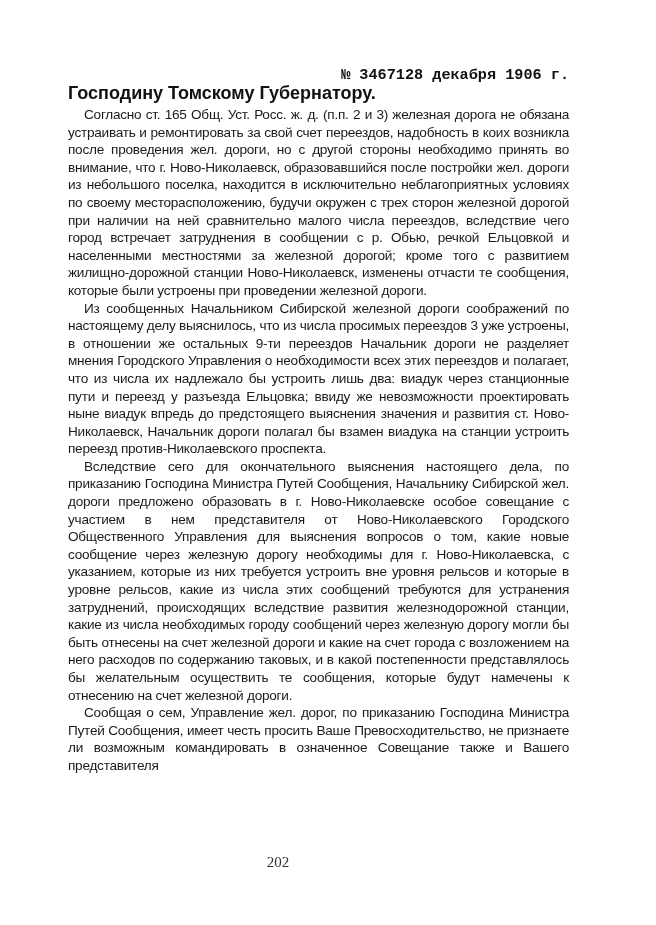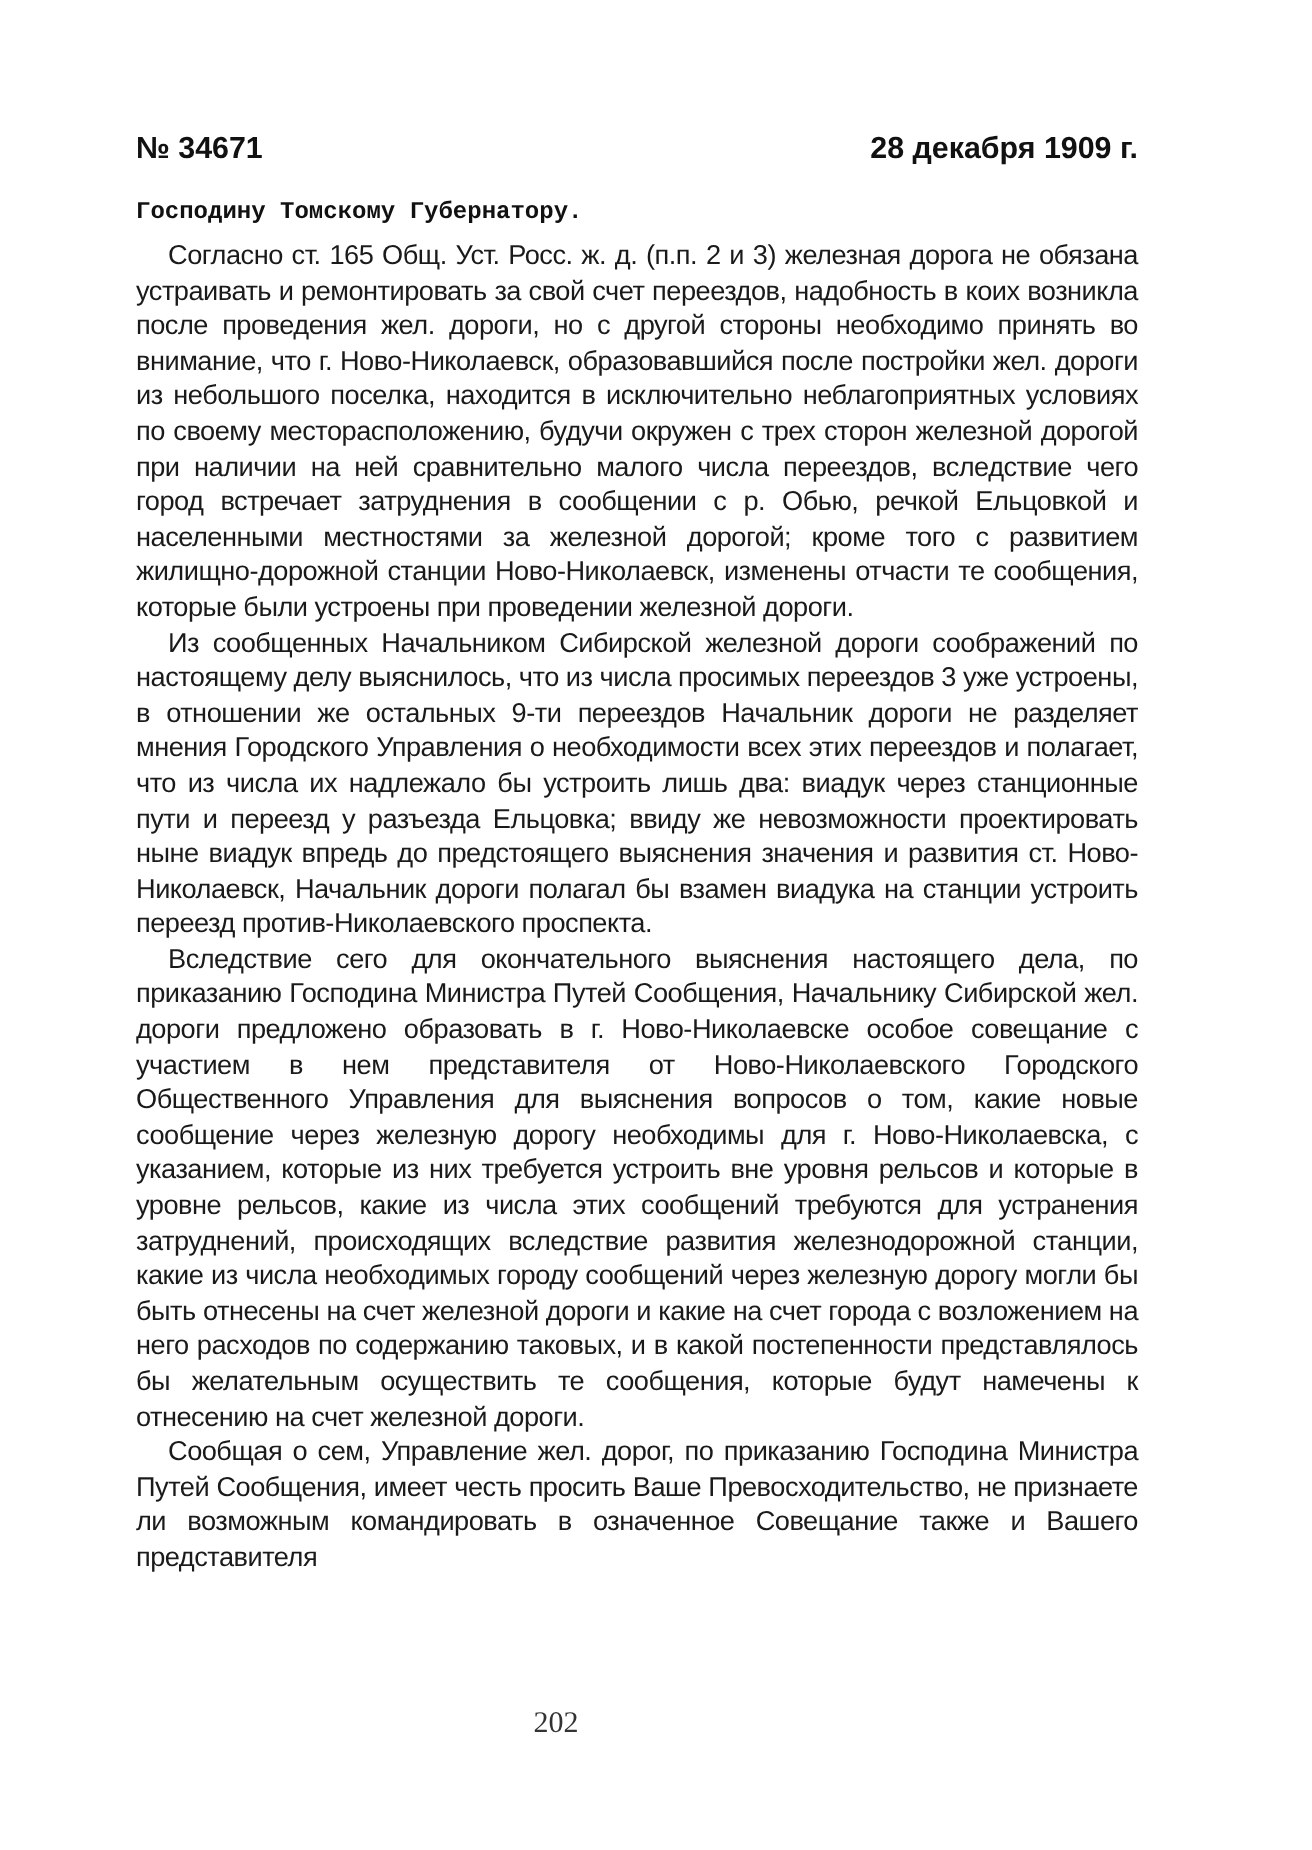--- a/index.html
+++ b/index.html
@@ -6,40 +6,40 @@
   body {
     width: 656px; height: 925px; background: #ffffff; position: relative; overflow: hidden;
     font-family: "Liberation Sans", "DejaVu Sans", sans-serif; color: #1a1a1a;
   }
   .page { position: absolute; left: 68px; top: 64px; width: 501px; }
   .title {
     font-weight: bold; font-size: 15.2px; line-height: 18px; letter-spacing: -0.2px;
     margin: 0; color: #111;
   }
   .meta-row {
-    display: flex; justify-content: space-between; font-weight: bold;
-    font-size: 15.2px; line-height: 18px; margin-top: 2px; color: #111;
+    display: flex; justify-content: flex-end; font-weight: bold;
+    font-size: 15.2px; line-height: 18px; margin-top: 2px; color: #111; font-family: Liberation Mono, monospace;
   }
-  .addressee { font-weight: bold; font-size: 12px; line-height: 18px; margin: 13px 0 4px 0; color: #111; font-family: Liberation Mono, monospace; }
+  .addressee { font-weight: bold; font-size: 18px; line-height: 18px; margin: 0 0 4px 0; color: #111; }
   .body p {
     margin: 0; font-size: 13.6px; line-height: 17.6px; text-indent: 16px;
     text-align: justify; letter-spacing: -0.25px; font-stretch: condensed;
   }
   .page-number {
     position: absolute; top: 854px; left: 0; width: 556px; text-align: center;
     font-family: "Liberation Serif", "DejaVu Serif", serif; font-size: 15px; color: #333;
   }
 </style>
 </head>
 <body>
 
 <div class="page">
   <div class="meta-row">
     <span>№ 34671</span>
-    <span>28 декабря 1909 г.</span>
+    <span>28 декабря 1906 г.</span>
   </div>
   <div class="addressee">Господину Томскому Губернатору.</div>
 
   <div class="body">
     <p>Согласно ст. 165 Общ. Уст. Росс. ж. д. (п.п. 2 и 3) железная дорога не обязана устраивать и ремонтировать за свой счет переездов, надобность в коих возникла после проведения жел. дороги, но с другой стороны необходимо принять во внимание, что г. Ново-Николаевск, образовавшийся после постройки жел. дороги из небольшого поселка, находится в исключительно неблагоприятных условиях по своему месторасположению, будучи окружен с трех сторон железной дорогой при наличии на ней сравнительно малого числа переездов, вследствие чего город встречает затруднения в сообщении с р. Обью, речкой Ельцовкой и населенными местностями за железной дорогой; кроме того с развитием жилищно-дорожной станции Ново-Николаевск, изменены отчасти те сообщения, которые были устроены при проведении железной дороги.</p>
     <p>Из сообщенных Начальником Сибирской железной дороги соображений по настоящему делу выяснилось, что из числа просимых переездов 3 уже устроены, в отношении же остальных 9-ти переездов Начальник дороги не разделяет мнения Городского Управления о необходимости всех этих переездов и полагает, что из числа их надлежало бы устроить лишь два: виадук через станционные пути и переезд у разъезда Ельцовка; ввиду же невозможности проектировать ныне виадук впредь до предстоящего выяснения значения и развития ст. Ново-Николаевск, Начальник дороги полагал бы взамен виадука на станции устроить переезд против-Николаевского проспекта.</p>
     <p>Вследствие сего для окончательного выяснения настоящего дела, по приказанию Господина Министра Путей Сообщения, Начальнику Сибирской жел. дороги предложено образовать в г. Ново-Николаевске особое совещание с участием в нем представителя от Ново-Николаевского Городского Общественного Управления для выяснения вопросов о том, какие новые сообщение через железную дорогу необходимы для г. Ново-Николаевска, с указанием, которые из них требуется устроить вне уровня рельсов и которые в уровне рельсов, какие из числа этих сообщений требуются для устранения затруднений, происходящих вследствие развития железнодорожной станции, какие из числа необходимых городу сообщений через железную дорогу могли бы быть отнесены на счет железной дороги и какие на счет города с возложением на него расходов по содержанию таковых, и в какой постепенности представлялось бы желательным осуществить те сообщения, которые будут намечены к отнесению на счет железной дороги.</p>
     <p><span>Сообщая о сем, Управление жел. дорог, по приказанию Господина Министра Путей Сообщения, имеет честь просить Ваше Превосходительство, не признаете ли возможным командировать в означенное Совещание также и Вашего представителя</span></p>
 
   </div>

